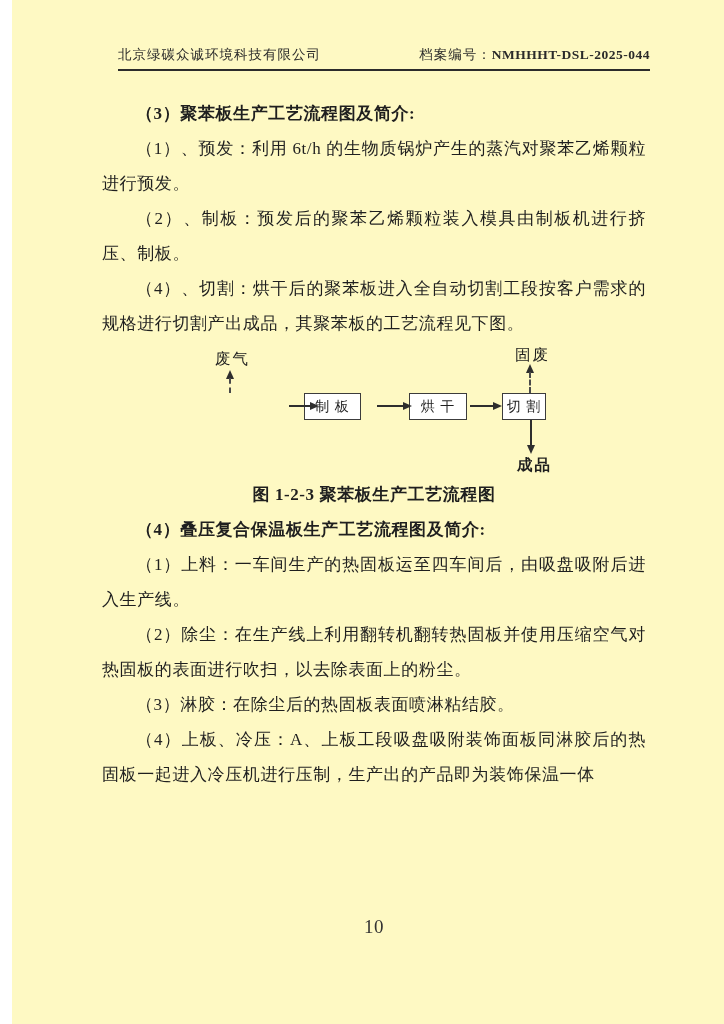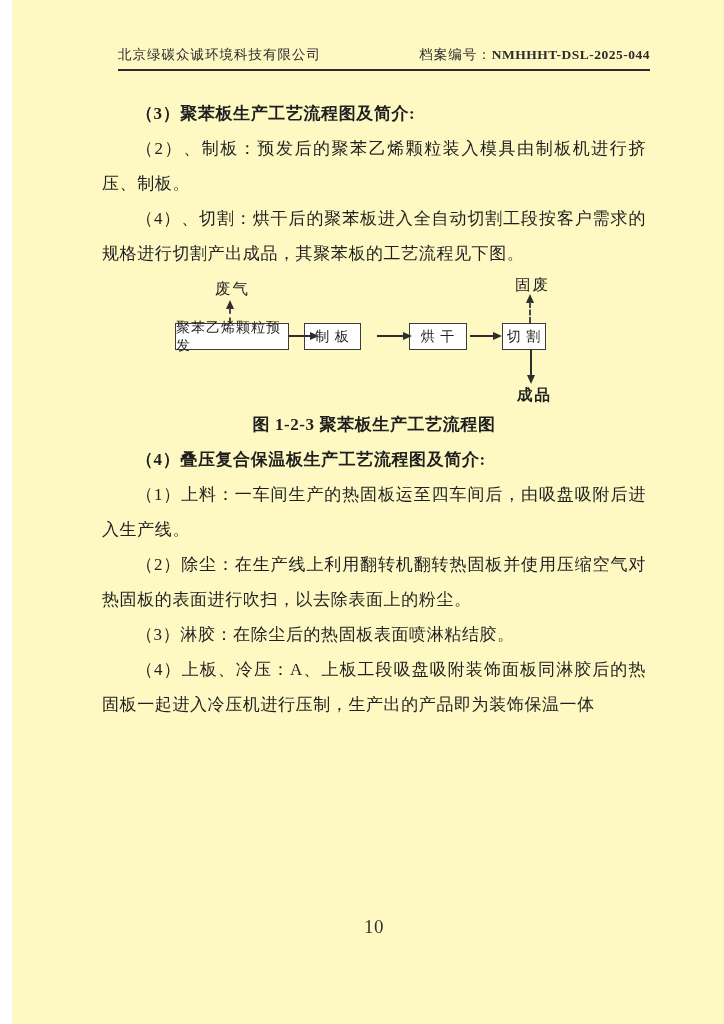--- a/index.html
+++ b/index.html
@@ -68,35 +68,35 @@
 
   <div class="page-header">
     <span>北京绿碳众诚环境科技有限公司</span>
     <span>
       <span>档案编号：</span><span class="doc-number">NMHHHT-DSL-2025-044</span>
     </span>
   </div>
 
   <div class="content">
     <p class="bold">（3）聚苯板生产工艺流程图及简介:</p>
+    <p>（1）、预发：利用 6t/h 的生物质锅炉产生的蒸汽对聚苯乙烯颗粒进行预发。</p>
     <p>（2）、制板：预发后的聚苯乙烯颗粒装入模具由制板机进行挤压、制板。</p>
     <p>（4）、切割：烘干后的聚苯板进入全自动切割工段按客户需求的规格进行切割产出成品，其聚苯板的工艺流程见下图。</p>
 
     <div class="diagram">
       <span class="flow-label" style="left:113px; top:6px;">废气</span>
       <span class="flow-label" style="left:413px; top:2px;">固废</span>
       <span class="flow-label" style="left:415px; top:112px;font-weight:bold;">成品</span>
 
       <span class="ah-up" style="left:123.5px; top:27px;"></span>
       <span class="vdash" style="left:127px; top:35px; height:15px;"></span>
 
       <span class="ah-up" style="left:423.5px; top:21px;"></span>
       <span class="vdash" style="left:427px; top:29px; height:21px;"></span>
 
-      <div class="fbox" style="left:73px;  width:114px;">聚苯乙烯颗粒预发</div>
       <div class="fbox" style="left:202px; width:57px;">制 板</div>
       <div class="fbox" style="left:307px; width:58px;">烘 干</div>
       <div class="fbox" style="left:400px; width:44px;">切 割</div>
 
       <span class="harrow" style="left:187px; width:21px;"></span>
       <span class="ah-right" style="left:208px; top:58.5px;"></span>
 
       <span class="harrow" style="left:275px; width:26px;"></span>
       <span class="ah-right" style="left:301px; top:58.5px;"></span>
 

